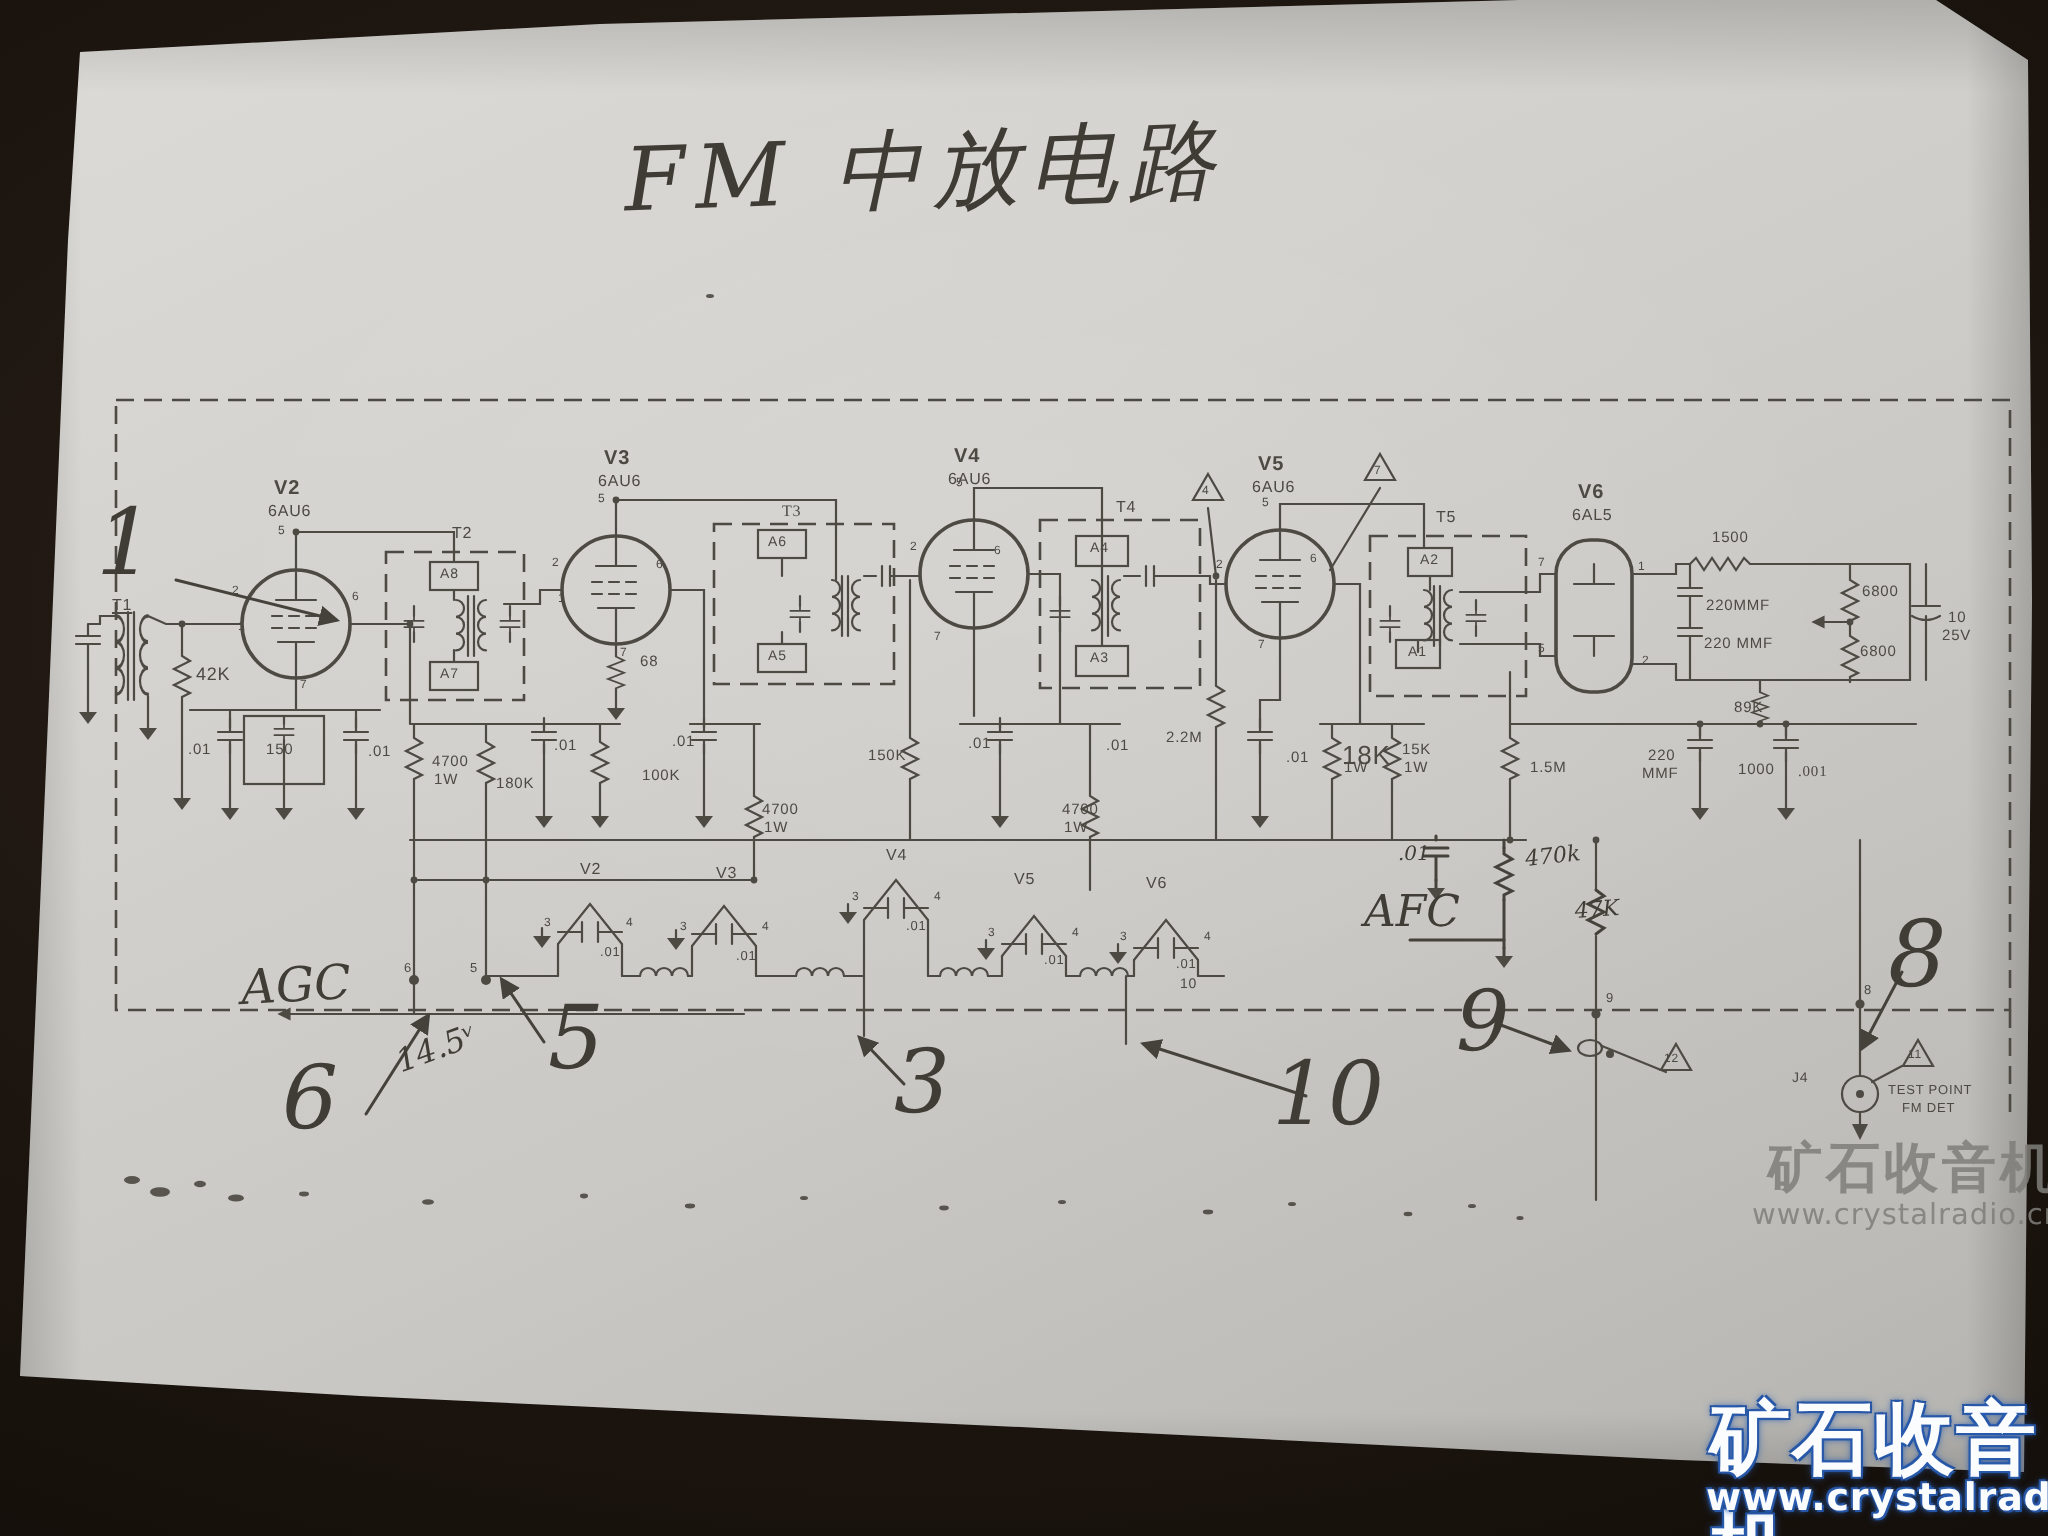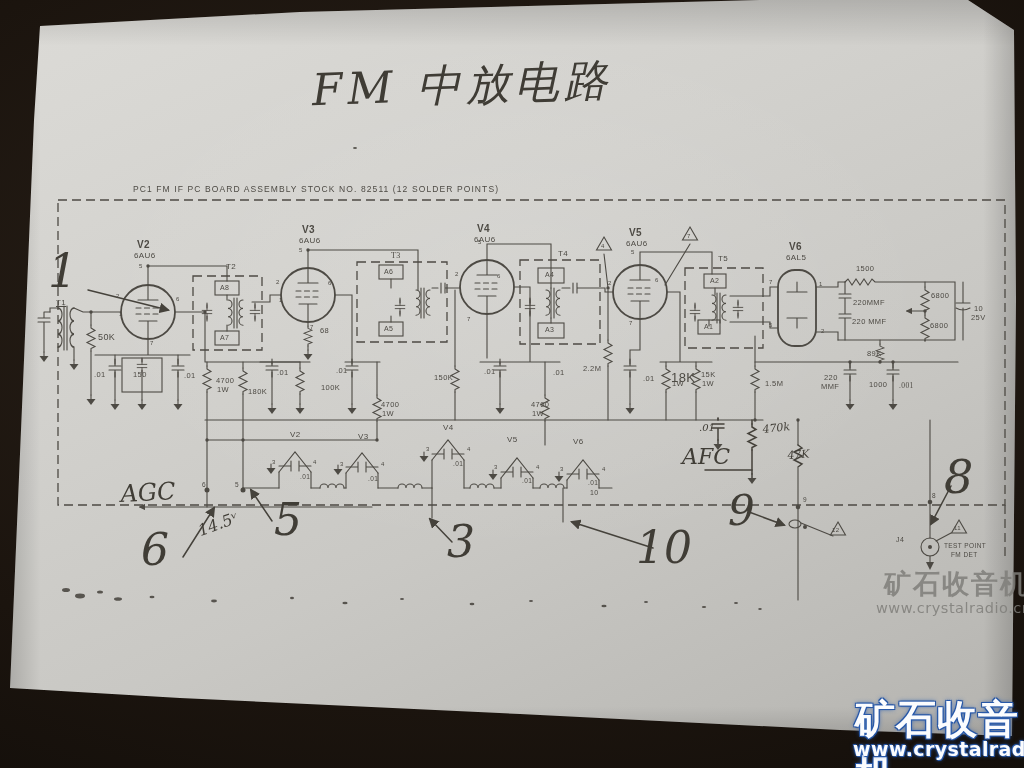--- a/index.html
+++ b/index.html
@@ -330,21 +330,20 @@
       <path d="M718,418 V420 M712,424 H724 M712,428 H724 M718,428 V440"></path>
       <use href="#gnd" transform="translate(718,440)" class="pencil"></use>
       <path d="M752,420 V424 M752,450 V470 M752,470 V474"></path>
       <use href="#resv" transform="translate(752,424)" class="pencil"></use>
       <use href="#gnd" transform="translate(752,474)" class="pencil"></use>
       <path d="M705,470 H752"></path>
       <path d="M798,445 l4,3 -8,4 8,4 -8,4 8,4 -4,3"></path>
     </g>
   </svg>
 
-  <div class="hdr">PC1  FM IF PC BOARD ASSEMBLY   STOCK NO. 82511 (12 SOLDER POINTS)</div>
 
   <div id="labels">
       <span class="lbl c-p" style="left: 137px; top: 240px; font-size: 10px; font-weight: bold;">V2</span>
       <span class="lbl c-p" style="left: 134px; top: 252px; font-size: 8px;">6AU6</span>
       <span class="lbl c-p" style="left: 302px; top: 225px; font-size: 10px; font-weight: bold;">V3</span>
       <span class="lbl c-p" style="left: 299px; top: 237px; font-size: 8px;">6AU6</span>
       <span class="lbl c-p" style="left: 477px; top: 224px; font-size: 10px; font-weight: bold;">V4</span>
       <span class="lbl c-p" style="left: 474px; top: 236px; font-size: 8px;">6AU6</span>
       <span class="lbl c-p" style="left: 629px; top: 228px; font-size: 10px; font-weight: bold;">V5</span>
       <span class="lbl c-p" style="left: 626px; top: 240px; font-size: 8px;">6AU6</span>
@@ -356,21 +355,21 @@
       <span class="lbl c-p" style="left: 558px; top: 250px; font-size: 8px;">T4</span>
       <span class="lbl c-p" style="left: 718px; top: 255px; font-size: 8px;">T5</span>
       <span class="lbl c-p" style="left: 220px; top: 284px; font-size: 7px;">A8</span>
       <span class="lbl c-p" style="left: 220px; top: 334px; font-size: 7px;">A7</span>
       <span class="lbl c-p" style="left: 384px; top: 268px; font-size: 7px;">A6</span>
       <span class="lbl c-p" style="left: 384px; top: 325px; font-size: 7px;">A5</span>
       <span class="lbl c-p" style="left: 545px; top: 271px; font-size: 7px;">A4</span>
       <span class="lbl c-p" style="left: 545px; top: 326px; font-size: 7px;">A3</span>
       <span class="lbl c-p" style="left: 710px; top: 277px; font-size: 7px;">A2</span>
       <span class="lbl c-p" style="left: 704px; top: 323px; font-size: 7px;">A1</span>
-      <span class="lbl c-p" style="left: 98px; top: 333px; font-size: 9px;">50K</span>
+      <span class="lbl c-p" style="left: 98px; top: 333px; font-size: 9px;">42K</span>
       <span class="lbl c-p" style="left: 94px; top: 371px; font-size: 7.5px;">.01</span>
       <span class="lbl c-p" style="left: 133px; top: 371px; font-size: 7.5px;">150</span>
       <span class="lbl c-p" style="left: 184px; top: 372px; font-size: 7.5px;">.01</span>
       <span class="lbl c-p" style="left: 216px; top: 377px; font-size: 7.5px;">4700</span>
       <span class="lbl c-p" style="left: 217px; top: 386px; font-size: 7.5px;">1W</span>
       <span class="lbl c-p" style="left: 248px; top: 388px; font-size: 7.5px;">180K</span>
       <span class="lbl c-p" style="left: 277px; top: 369px; font-size: 7.5px;">.01</span>
       <span class="lbl c-p" style="left: 305px; top: 384px; font-size: 7.5px; margin-left: 16px;">100K</span>
       <span class="lbl c-p" style="left: 320px; top: 327px; font-size: 7.5px;">68</span>
       <span class="lbl c-p" style="left: 336px; top: 367px; font-size: 7.5px;">.01</span>

